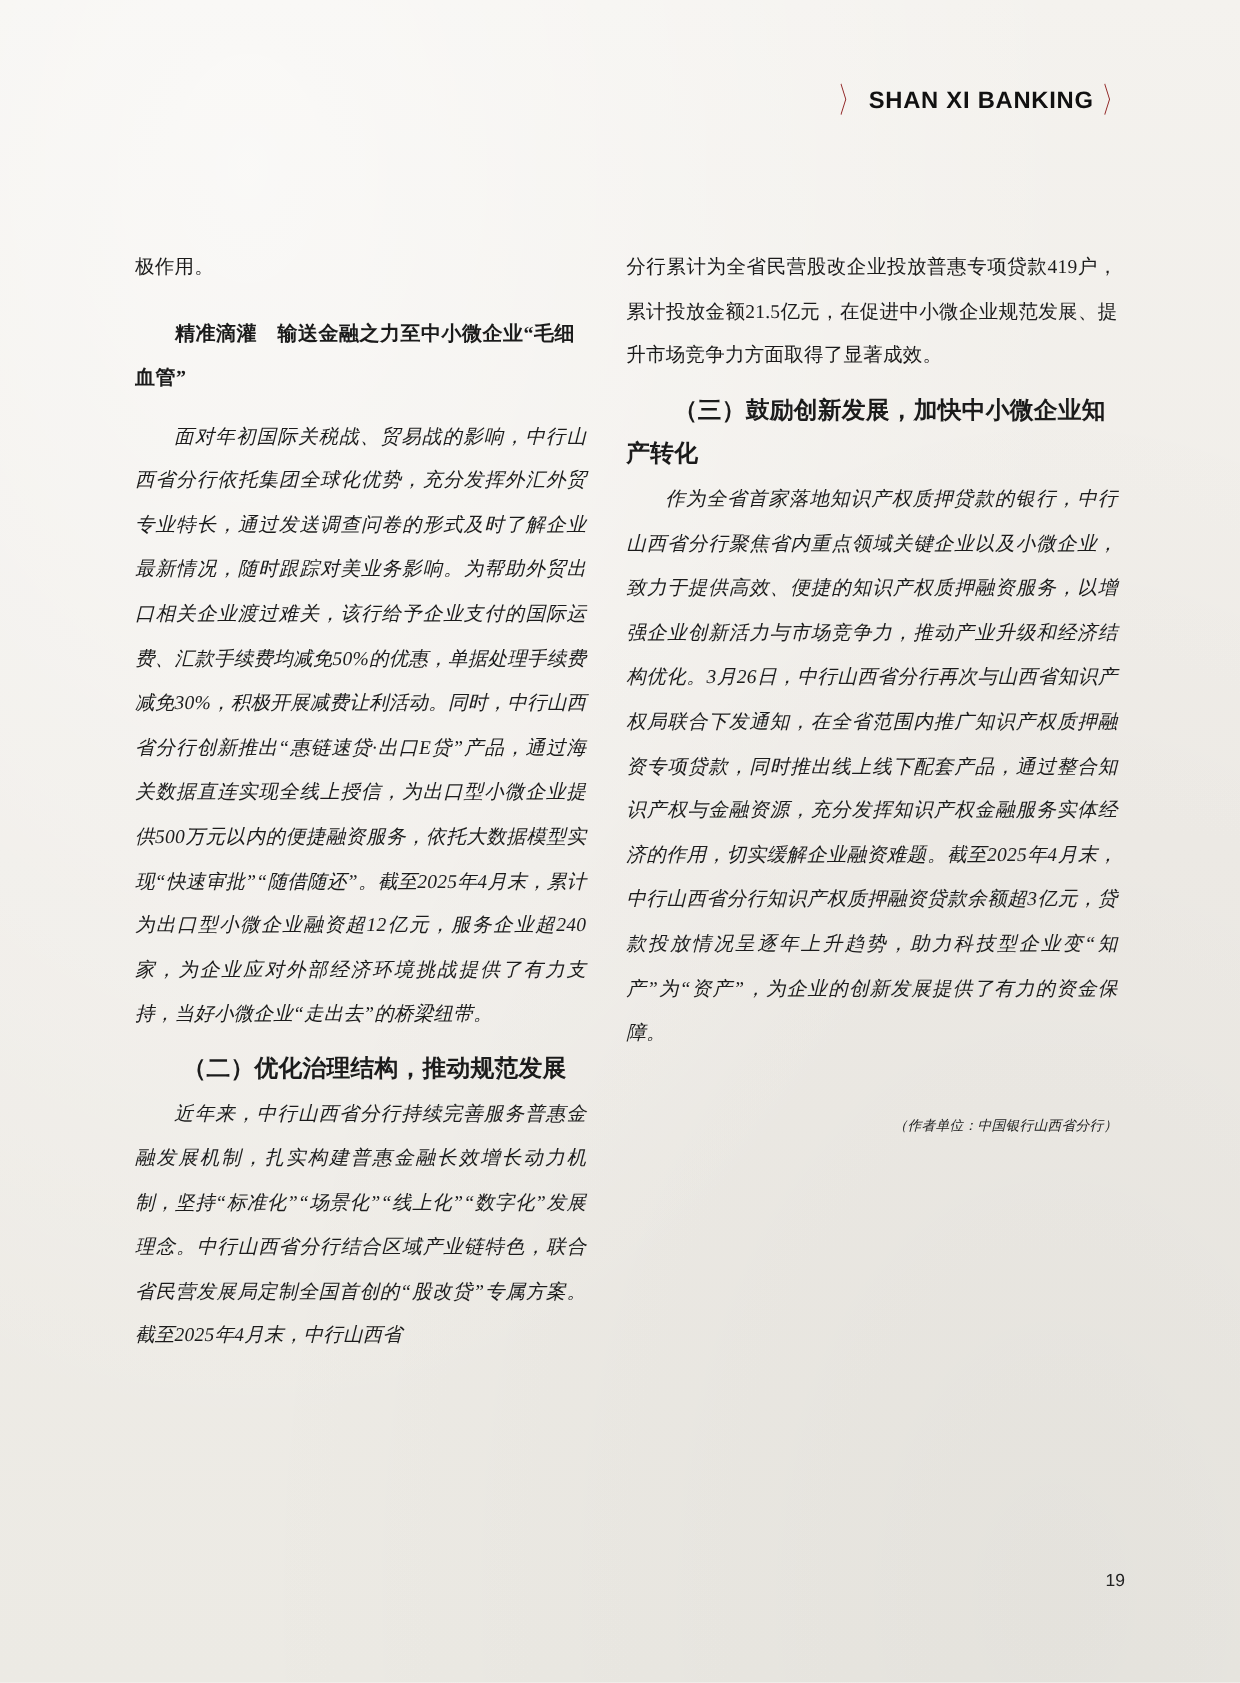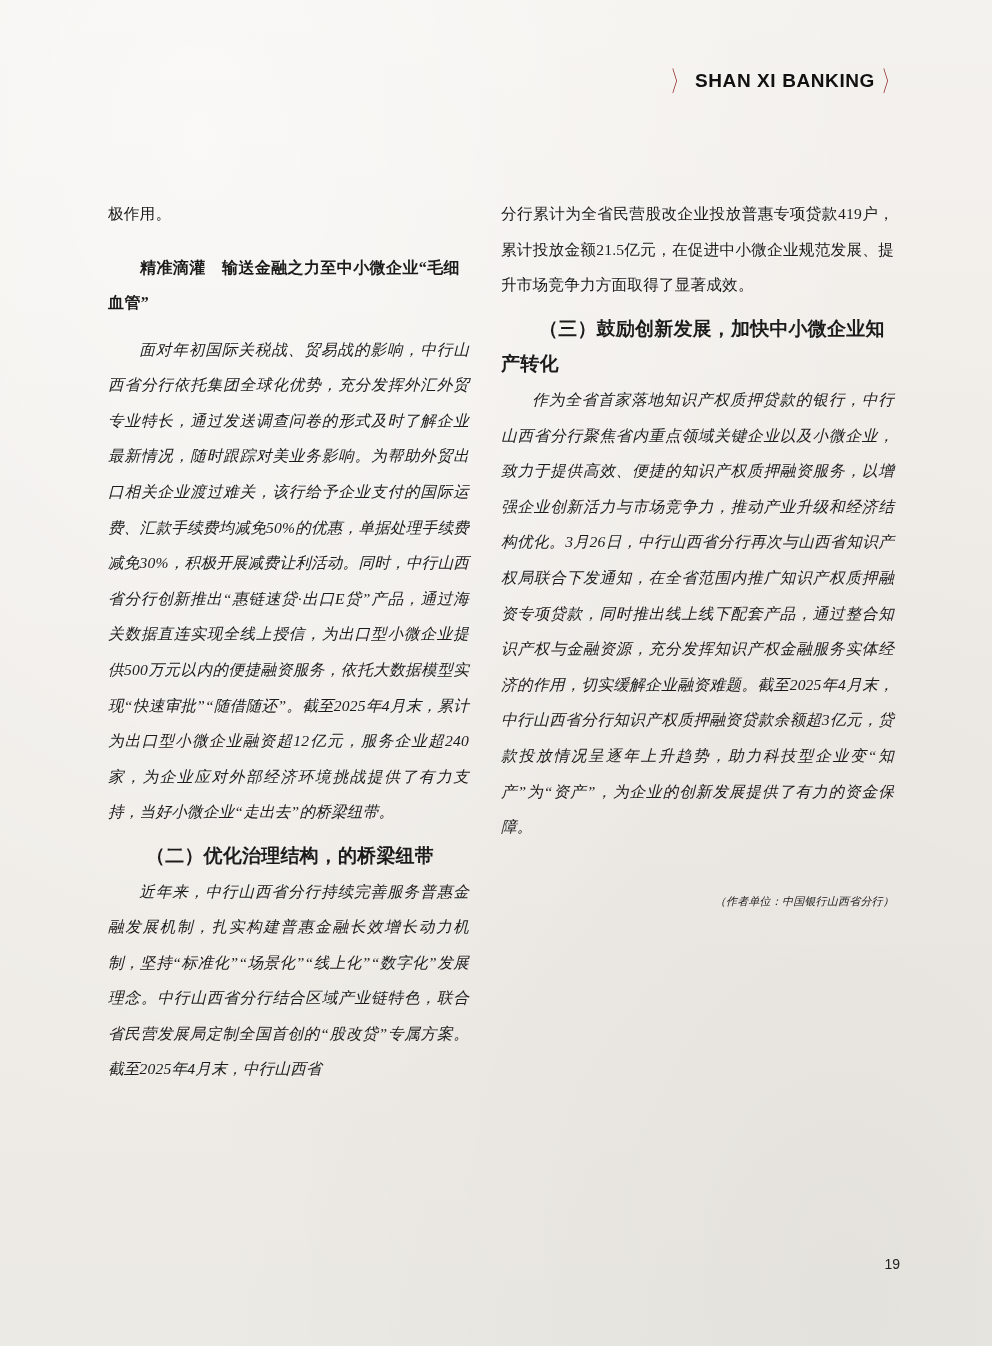--- a/index.html
+++ b/index.html
@@ -136,21 +136,21 @@
 
   <div class="columns">
 
     <div class="col left">
       <p class="noindent">极作用。</p>
 
       <h2 class="section">精准滴灌　输送金融之力至中小微企业“毛细血管”</h2>
 
       <p class="indent">面对年初国际关税战、贸易战的影响，中行山西省分行依托集团全球化优势，充分发挥外汇外贸专业特长，通过发送调查问卷的形式及时了解企业最新情况，随时跟踪对美业务影响。为帮助外贸出口相关企业渡过难关，该行给予企业支付的国际运费、汇款手续费均减免50%的优惠，单据处理手续费减免30%，积极开展减费让利活动。同时，中行山西省分行创新推出“惠链速贷·出口E贷”产品，通过海关数据直连实现全线上授信，为出口型小微企业提供500万元以内的便捷融资服务，依托大数据模型实现“快速审批”“随借随还”。截至2025年4月末，累计为出口型小微企业融资超12亿元，服务企业超240家，为企业应对外部经济环境挑战提供了有力支持，当好小微企业“走出去”的桥梁纽带。</p>
 
-      <h3 class="sub">（二）优化治理结构，的桥梁纽带</h3>
+      <h3 class="sub">（二）优化治理结构，推动规范发展</h3>
       <p class="indent">近年来，中行山西省分行持续完善服务普惠金融发展机制，扎实构建普惠金融长效增长动力机制，坚持“标准化”“场景化”“线上化”“数字化”发展理念。中行山西省分行结合区域产业链特色，联合省民营发展局定制全国首创的“股改贷”专属方案。截至2025年4月末，中行山西省</p>
     </div>
 
     <div class="col right">
       <p class="noindent">分行累计为全省民营股改企业投放普惠专项贷款419户，累计投放金额21.5亿元，在促进中小微企业规范发展、提升市场竞争力方面取得了显著成效。</p>
 
       <h3 class="sub">（三）鼓励创新发展，加快中小微企业知产转化</h3>
       <p class="indent">作为全省首家落地知识产权质押贷款的银行，中行山西省分行聚焦省内重点领域关键企业以及小微企业，致力于提供高效、便捷的知识产权质押融资服务，以增强企业创新活力与市场竞争力，推动产业升级和经济结构优化。3月26日，中行山西省分行再次与山西省知识产权局联合下发通知，在全省范围内推广知识产权质押融资专项贷款，同时推出线上线下配套产品，通过整合知识产权与金融资源，充分发挥知识产权金融服务实体经济的作用，切实缓解企业融资难题。截至2025年4月末，中行山西省分行知识产权质押融资贷款余额超3亿元，贷款投放情况呈逐年上升趋势，助力科技型企业变“知产”为“资产”，为企业的创新发展提供了有力的资金保障。</p>
 
 

